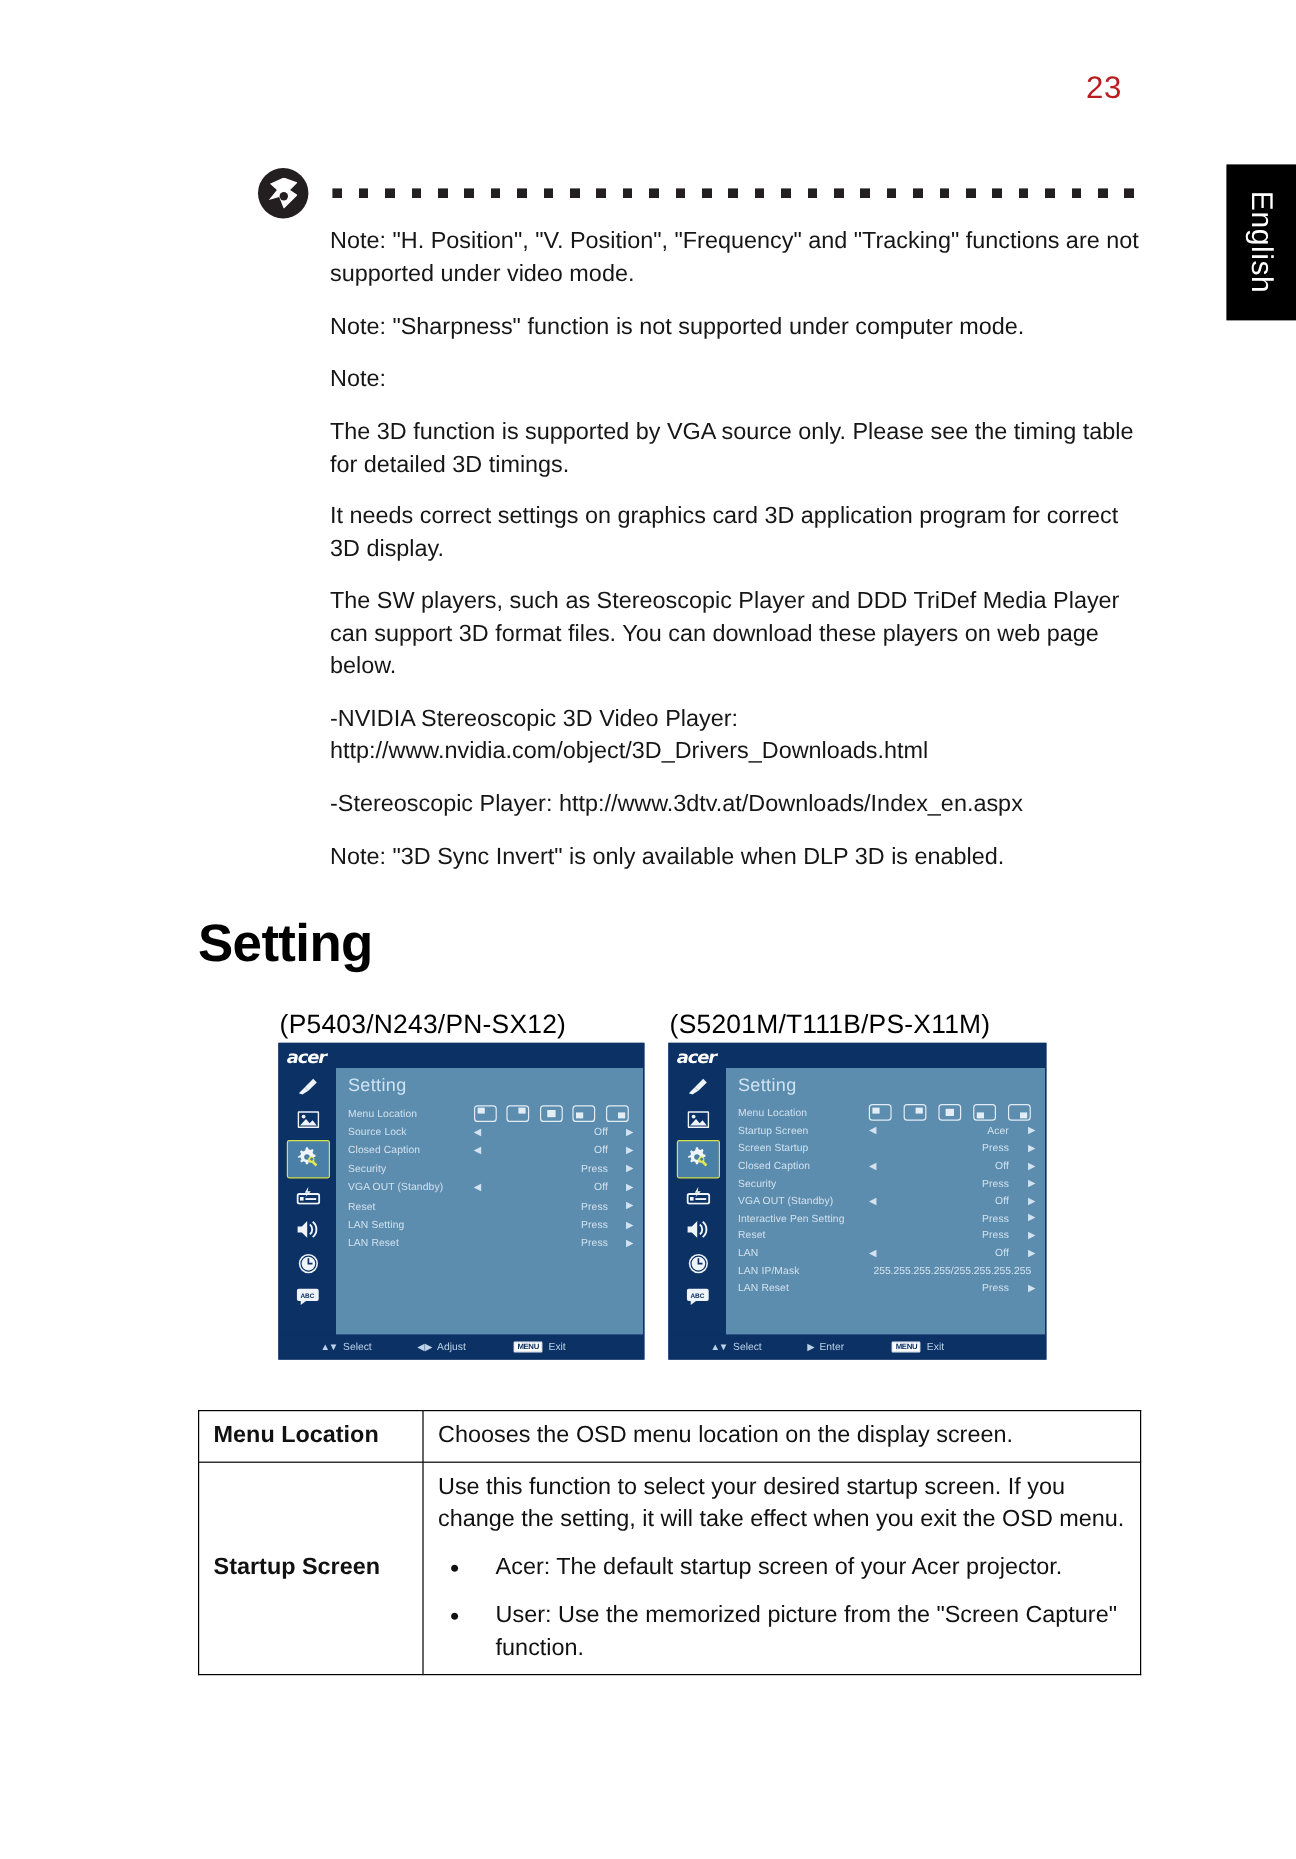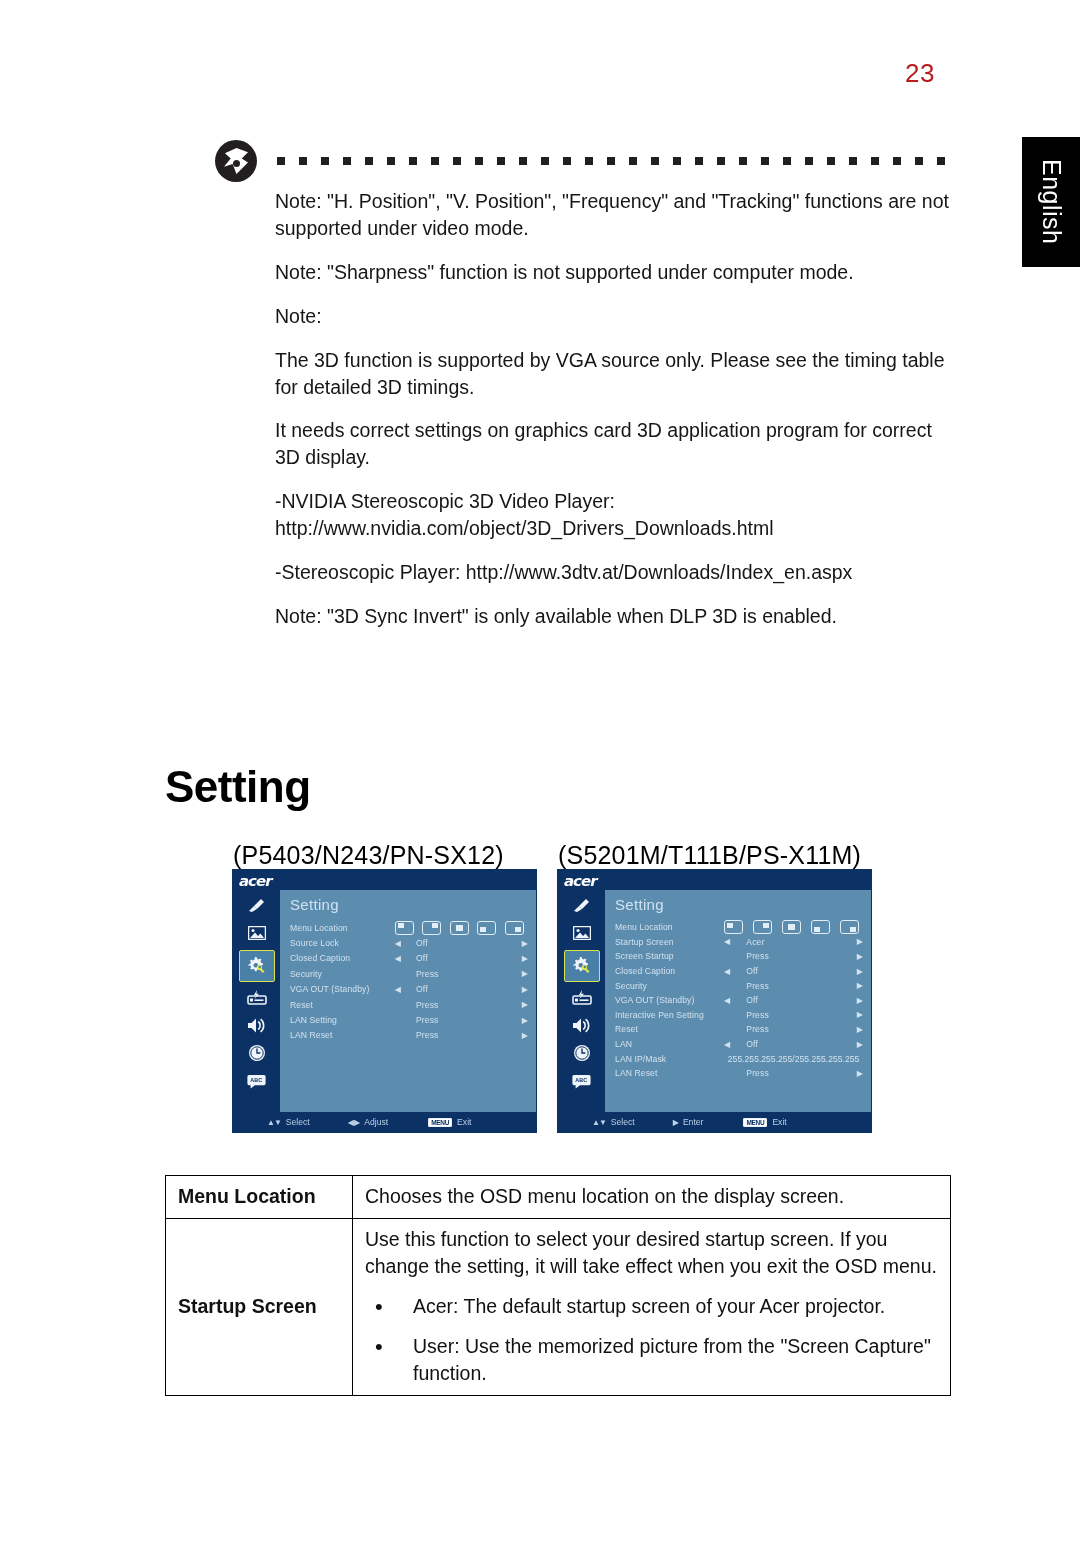--- a/index.html
+++ b/index.html
@@ -64,21 +64,21 @@
   .note-p b{font-weight:normal;}
 
   
   .setting-heading{
     position:absolute; top:762px; left:165px;
     font-size:44px; font-weight:bold; letter-spacing:-0.5px;
   }
 
   
   .model-caption{
-    position:absolute; font-size:25px; letter-spacing:0.2px;
+    position:absolute; font-size:22px; letter-spacing:0.2px;
   }
   .model-caption.left{ top:841px; left:233px; }
   .model-caption.right{ top:841px; left:558px; }
 
   
   .osd{
     position:absolute;
     width:305px; height:264px;
     background:#0c3165;
     border:1px solid #0c3165;
@@ -138,21 +138,21 @@
     display:flex; align-items:center;
     height:15.4px;
     color:#d2e2ee;
     font-size:8.6px;
     letter-spacing:0.1px;
   }
   .osd.right .osd-row{height:14.6px;}
   .row-label{ width:44%; white-space:nowrap;}
   .row-ctrl{ flex:1; display:flex; align-items:center; }
   .arrow-l{ width:16%; text-align:left; font-size:8px;}
-  .row-val{ flex:1; text-align:left; }
+  .row-val{ flex:1; text-align:right; }
   .row-val.wide{ letter-spacing:0px;}
   .arrow-r{ width:16%; text-align:right; font-size:8px;}
   .tri-l::before{content:"\25C0";}
   .tri-r::before{content:"\25B6";}
 
   .loc-icons{ flex:1; display:flex; justify-content:space-between; padding-right:4px;}
   .loc-ic{
     width:17px;height:12px;
     border:1px solid #e2edf5;
     border-radius:3px;
@@ -229,20 +229,21 @@
   <div class="note-head">
     <div class="acer-mark"></div>
     <div class="dotline"></div>
   </div>
   <div class="note-body" id="note-body">
       <p class="note-p"><b>Note:</b><span> "H. Position", "V. Position", "Frequency" and "Tracking" functions are not supported under video mode.</span></p>
       <p class="note-p"><b>Note:</b><span> "Sharpness" function is not supported under computer mode.</span></p>
       <p class="note-p"><b>Note:</b></p>
       <p class="note-p"><span>The 3D function is supported by VGA source only. Please see the timing table for detailed 3D timings.</span></p>
       <p class="note-p"><span>It needs correct settings on graphics card 3D application program for correct 3D display.</span></p>
+      <p class="note-p"><span>The SW players, such as Stereoscopic Player and DDD TriDef Media Player can support 3D format files. You can download these players on web page below.</span></p>
       <p class="note-p"><span>-NVIDIA Stereoscopic 3D Video Player: http://www.nvidia.com/object/3D_Drivers_Downloads.html</span></p>
       <p class="note-p"><span>-Stereoscopic Player: http://www.3dtv.at/Downloads/Index_en.aspx</span></p>
       <p class="note-p"><b>Note:</b><span> "3D Sync Invert" is only available when DLP 3D is enabled.</span></p>
     </div>
 </div>
 
 <div class="setting-heading">Setting</div>
 
 <div class="model-caption left">(P5403/N243/PN-SX12)</div>
 <div class="model-caption right">(S5201M/T111B/PS-X11M)</div>

